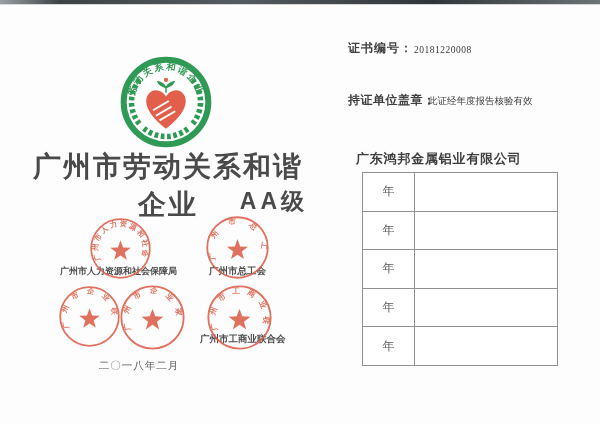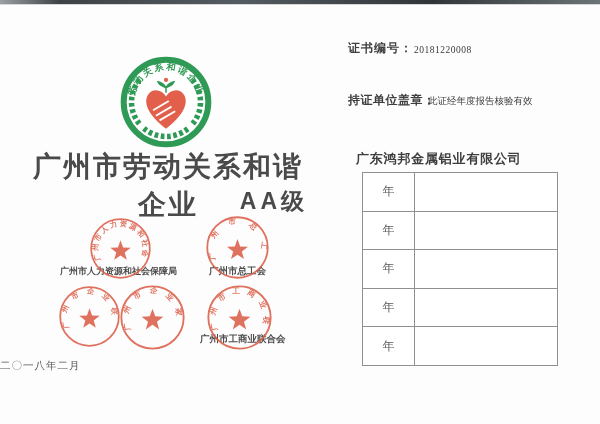--- a/index.html
+++ b/index.html
@@ -21,21 +21,21 @@
   .stamp-label{position:absolute;font-weight:bold;color:#4b4b4b;white-space:nowrap;z-index:1;}
   .lbl-1{left:60px;top:265px;font-size:9px;}
   .lbl-2{left:209px;top:265px;font-size:9.5px;}
   .lbl-3{left:61px;top:333px;font-size:9px;}
   .lbl-4{left:200px;top:333px;font-size:9.5px;}
   .s1{left:89px;top:217px;width:63px;height:63px;}
   .s2{left:205px;top:215px;width:65px;height:65px;}
   .s3{left:58px;top:285px;width:63px;height:63px;}
   .s4{left:119px;top:284px;width:67px;height:67px;}
   .s5{left:206px;top:284px;width:67px;height:67px;}
-  .issue-date{position:absolute;left:0;top:359px;width:278px;
+  .issue-date{position:absolute;left:0;top:359px;width:278px;text-align:center;
     font-size:10.5px;letter-spacing:1px;color:#555;}
 
   
   .cert-no-label{position:absolute;left:348px;top:40px;font-size:12px;font-weight:bold;
     color:#3e3e3e;letter-spacing:1px;}
   .cert-no-value{position:absolute;left:414px;top:45px;font-size:9.5px;color:#3a3a3a;
     font-family:"Liberation Serif",serif;letter-spacing:.5px;text-align:right;}
   .holder-label{position:absolute;left:348px;top:92px;font-size:12px;font-weight:bold;
     color:#3e3e3e;letter-spacing:.5px;font-family:Liberation Mono, monospace;}
   .holder-value{position:absolute;left:428px;top:95px;font-size:9.5px;color:#3a3a3a;

